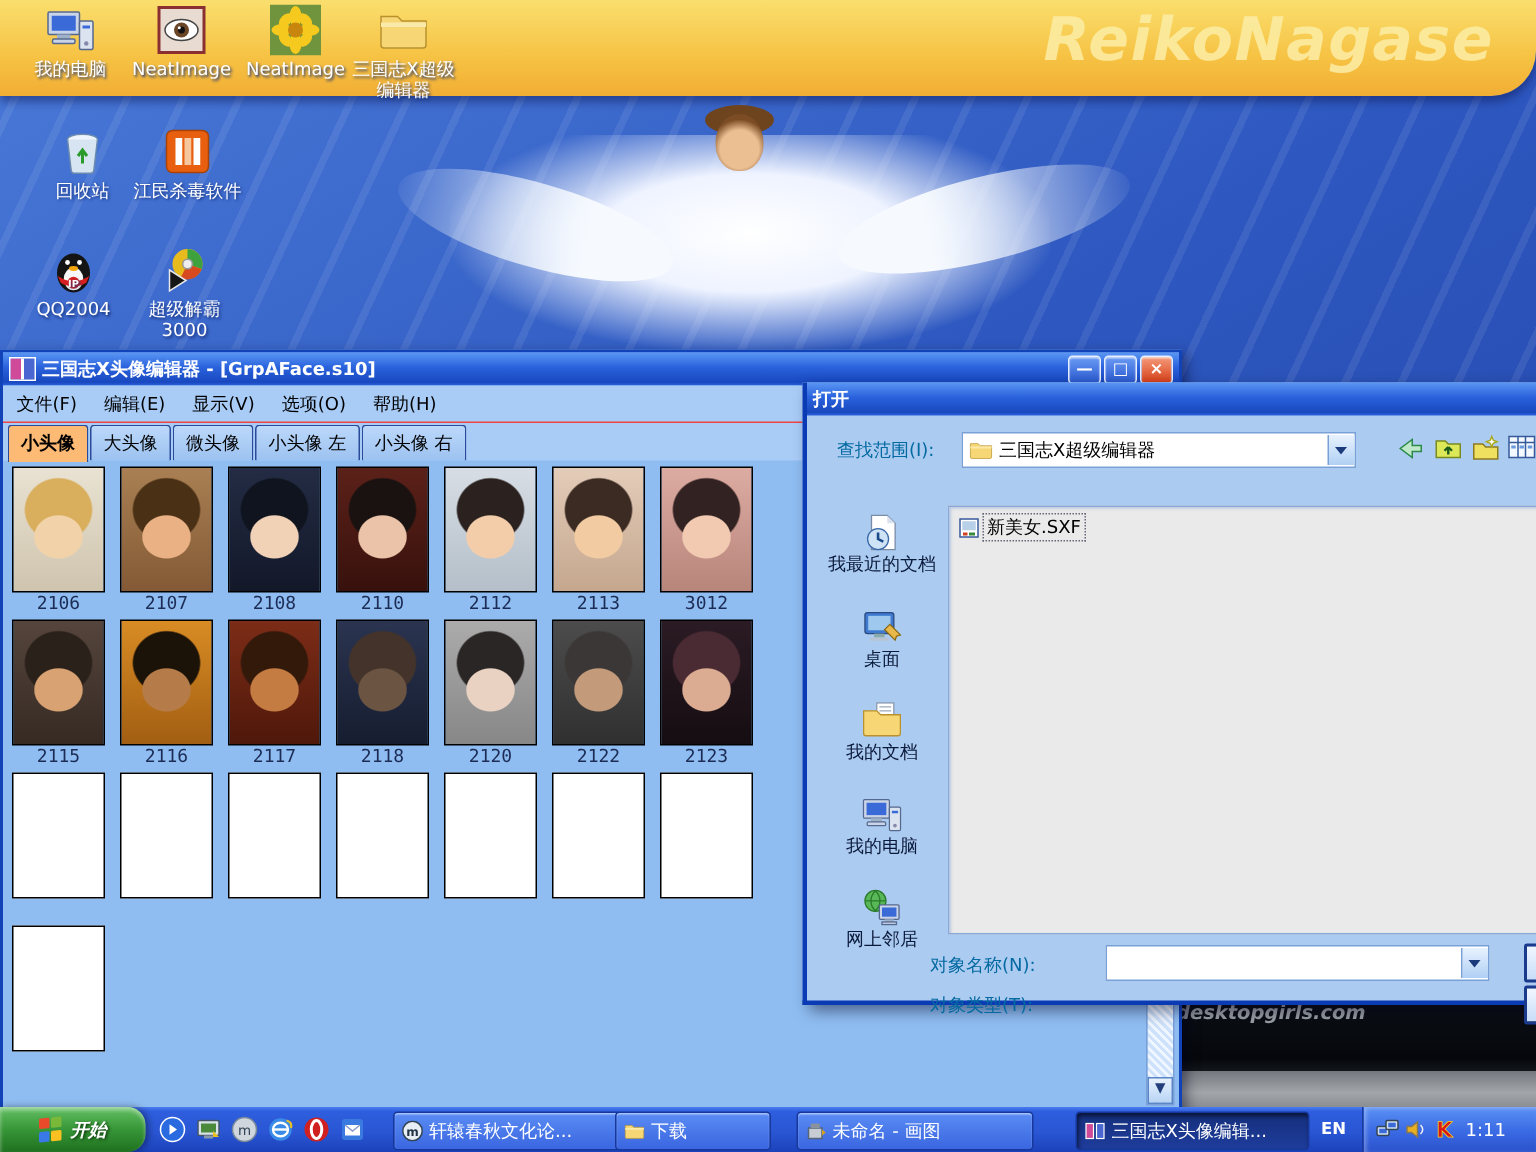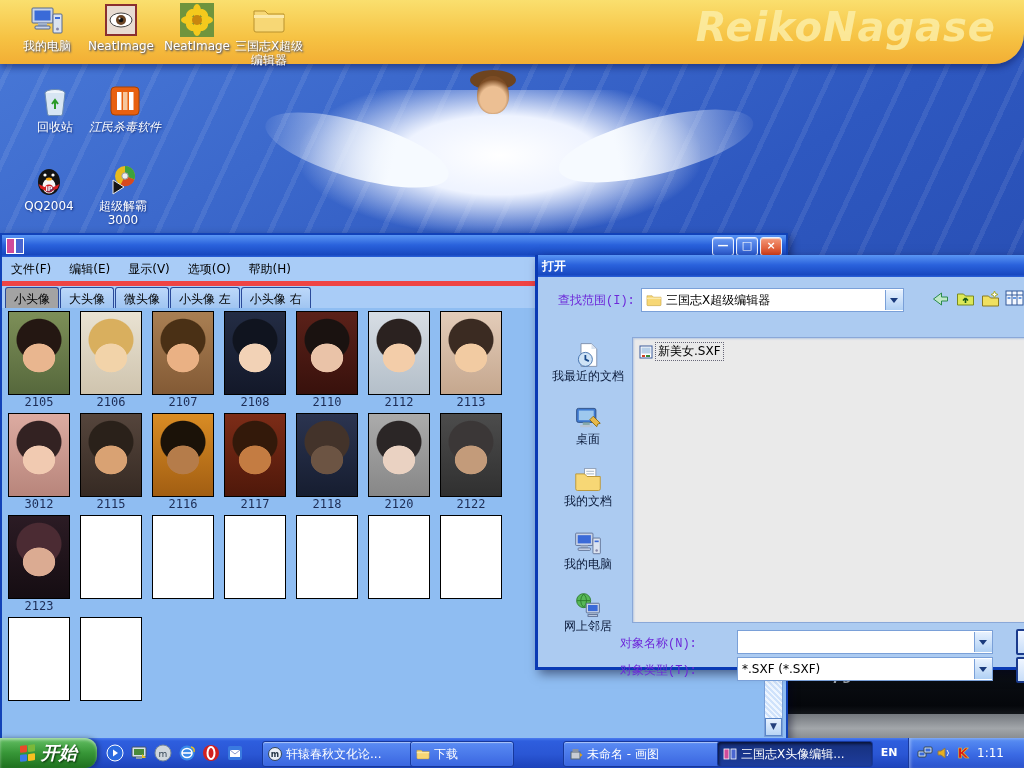--- a/index.html
+++ b/index.html
@@ -43,27 +43,27 @@
   .titlebar .sp{flex:1;}
   .wbtn{width:20px;height:17px;margin-left:2px;border:1px solid #e8f0ff;border-radius:3px;
     color:#fff;font-size:11px;line-height:15px;text-align:center;
     background:linear-gradient(180deg,#6a9af4,#2a5ad0);box-shadow:inset 0 1px 1px rgba(255,255,255,.6);}
   .wbtn.close{background:linear-gradient(180deg,#f49a7a,#d84018);}
   
   #editor-window{position:absolute;left:0;top:233px;width:784px;height:505px;z-index:10;
     border:2px solid #1242b8;background:#8fbdf2;box-shadow:3px 3px 8px rgba(0,0,30,.45);}
   .app-ico{width:16px;height:14px;margin-right:4px;display:inline-block;
     background:linear-gradient(90deg,#d04a9a 0 45%,#fff 45% 55%,#4a66d0 55%);border:1px solid #fff;}
-  #menu-bar{height:24px;background:#a9ccf7;border-bottom:5px solid #ef4444;
+  #menu-bar{height:24px;background:#a9ccf7;border-bottom:1px solid #ef4444;
     display:flex;align-items:center;}
   .mitem{padding:0 9px;color:#000;}
   #tab-bar{height:25px;background:#a9ccf7;display:flex;align-items:flex-end;padding-left:3px;}
   .tab{border:1px solid #2a4a9a;border-bottom:none;border-radius:3px 3px 0 0;margin-right:1px;
     padding:3px 8px;background:linear-gradient(#bcd8fa,#9cc2f0);color:#000;}
-  .tab.active{background:#a3a3a3;position:relative;top:1px;padding-bottom:4px;font-weight:normal;text-align:center;}
+  .tab.active{background:#fdba74;position:relative;top:1px;padding-bottom:4px;font-weight:bold;text-align:center;}
   .e-client{position:absolute;top:73px;left:0;right:0;bottom:0;background:#8fbdf2;}
   #thumb-grid{position:absolute;left:6px;top:3px;display:grid;
     grid-template-columns:repeat(7,62px);column-gap:10px;row-gap:3px;}
   .cell{width:62px;}
   .cell .img{width:60px;height:82px;border:1px solid #000;background:#fff;}
   .cell .num{height:15px;text-align:center;color:#1c2c54;
     font-family:"DejaVu Sans Mono","Liberation Mono",monospace;font-size:12px;}
   #vscroll{position:absolute;right:3px;top:3px;width:17px;bottom:3px;
     border:1px solid #7aa0d8;
     background:repeating-linear-gradient(45deg,#cfe2fb 0 2px,#eff6ff 2px 4px);}
@@ -77,21 +77,21 @@
   #action-buttons{position:absolute;left:601px;top:438px;display:grid;
     grid-template-columns:78px 78px;column-gap:8px;row-gap:10px;}
   .abtn{height:22px;border:1px solid #3a5a9a;border-radius:2px;color:#10245a;
     background:linear-gradient(#e4effd,#aed0f6);text-align:center;line-height:20px;
     box-shadow:1px 1px 0 #fff inset,-1px -1px 0 #7a9ad0 inset;}
   
   #open-dialog{position:absolute;left:535px;top:255px;width:506px;height:412px;z-index:20;
     border:3px solid #0a3ab4;border-top:none;background:#accbf1;
     box-shadow:4px 4px 10px rgba(0,0,30,.5);}
   .d-body{position:relative;height:390px;}
-  .dlabel{position:absolute;color:#6d28d9;font-family:Liberation Mono, monospace;}
+  .dlabel{position:absolute;color:#0369a1;}
   .combo{position:absolute;height:22px;background:#fff;border:1px solid #7aa0d8;
     display:flex;align-items:center;padding-left:4px;color:#000;}
   .combo .ctext{flex:1;white-space:nowrap;overflow:hidden;}
   .carrow{width:17px;height:20px;margin-left:auto;position:relative;border-left:1px solid #7aa0d8;
     background:linear-gradient(#e8f2ff,#b0d0f4);}
   .carrow:after{content:"";position:absolute;left:4px;top:8px;border:4px solid transparent;
     border-top:5px solid #1a3a7c;}
   .combo .fico{width:16px;height:14px;margin-right:4px;flex:none;}
   .combo .fico svg{width:100%;height:100%;}
   #dlg-tools{position:absolute;left:392px;top:12px;display:flex;gap:4px;}
@@ -107,21 +107,21 @@
   #file-item .fi{width:14px;height:14px;margin-right:2px;}
   #file-item .fl{border:1px dotted #667;padding:0 2px;color:#000;}
   .stub-btn{position:absolute;width:60px;height:22px;border:2px solid #1a3a8c;border-radius:2px;
     background:linear-gradient(#f0f6ff,#c8ddf8);}
   
   #taskbar{position:absolute;left:0;bottom:0;width:1024px;height:30px;z-index:40;
     background:linear-gradient(180deg,#4a7cf0 0%,#2e5ede 10%,#2a56d4 55%,#1c42ba 100%);}
   #start-btn{position:absolute;left:0;top:0;width:97px;height:30px;border-radius:0 12px 12px 0;
     background:linear-gradient(180deg,#64c064 0%,#379637 50%,#1f711f 100%);
     display:flex;align-items:center;justify-content:center;gap:5px;color:#fff;
-    font-size:18px;font-style:italic;font-weight:bold;text-shadow:1px 1px 2px #083008;
+    font-size:12px;font-style:italic;font-weight:bold;text-shadow:1px 1px 2px #083008;
     box-shadow:inset 0 2px 3px rgba(255,255,255,.45),2px 0 5px rgba(0,0,10,.4);}
   #start-flag{width:16px;height:16px;display:grid;grid-template-columns:7px 7px;gap:1px;
     transform:skewY(-6deg);}
   #start-flag span{height:7px;border-radius:1px;}
   .qli{position:absolute;top:6px;width:18px;height:18px;}
   .qli svg{width:100%;height:100%;}
   .tbtn{position:absolute;top:3px;height:24px;border:1px solid #16389c;border-radius:3px;
     color:#fff;display:flex;align-items:center;gap:4px;padding:0 5px;overflow:hidden;
     background:linear-gradient(180deg,#5a8cf4,#3a66e0);
     box-shadow:inset 0 1px 1px rgba(255,255,255,.5);white-space:nowrap;}
@@ -202,21 +202,21 @@
         <div class="dlab">三国志X超级编辑器</div>
       </div>
       <div class="dicon" style="left: 16px; top: 84px;">
         <div class="ig"><svg viewBox="0 0 34 34">
             <ellipse cx="17" cy="9" rx="10" ry="3.5" fill="#eef4fb" stroke="#6a8ab0"></ellipse>
             <path d="M7 9 l2.5 21 a2 2 0 0 0 2 1.5 h11 a2 2 0 0 0 2 -1.5 L27 9" fill="#d7e5f3" stroke="#6a8ab0"></path>
             <path d="M14 20 l3 -4 3 4 M17 16 v9" stroke="#2a9a2a" stroke-width="2" fill="none"></path>
           </svg></div>
         <div class="dlab">回收站</div>
       </div>
-      <div class="dicon" style="left: 86px; top: 84px; font-style: italic;">
+      <div class="dicon" style="left: 86px; top: 84px;">
         <div class="ig"><svg viewBox="0 0 34 34">
             <rect x="3" y="3" width="28" height="28" rx="4" fill="#e8600f" stroke="#a84205"></rect>
             <rect x="9" y="8" width="4.5" height="18" fill="#fff"></rect>
             <rect x="15" y="8" width="4.5" height="18" fill="#f6c79d"></rect>
             <rect x="21" y="8" width="4.5" height="18" fill="#fff"></rect>
           </svg></div>
         <div class="dlab">江民杀毒软件</div>
       </div>
       <div class="dicon" style="left: 10px; top: 163px;">
         <div class="ig"><svg viewBox="0 0 34 34">
@@ -240,20 +240,21 @@
             <path d="M7 17 l11 7 -11 7 z" fill="#161616" stroke="#e8e8e8"></path>
           </svg></div>
         <div class="dlab">超级解霸3000</div>
       </div>
     </div>
 </div>
 
 <div id="editor-window">
   <div class="titlebar">
     <span class="app-ico"></span>
+    <span>三国志X头像编辑器 - [GrpAFace.s10]</span>
     <span class="sp"></span>
     <span class="wbtn">—</span>
     <span class="wbtn">□</span>
     <span class="wbtn close">×</span>
   </div>
   <div id="menu-bar">
       <span class="mitem">文件(F)</span>
       <span class="mitem">编辑(E)</span>
       <span class="mitem">显示(V)</span>
       <span class="mitem">选项(O)</span>
@@ -261,24 +262,20 @@
     </div>
   <div id="tab-bar">
       <span class="tab active">小头像</span>
       <span class="tab">大头像</span>
       <span class="tab">微头像</span>
       <span class="tab">小头像 左</span>
       <span class="tab">小头像 右</span>
     </div>
   <div class="e-client">
     <div id="thumb-grid">
-        <div class="cell">
-          <div class="img" style="background: radial-gradient(46% 30% at 50% 56%, rgb(233, 182, 143) 57%, rgba(0, 0, 0, 0) 60%), radial-gradient(64% 44% at 50% 34%, rgb(36, 23, 18) 57%, rgba(0, 0, 0, 0) 60%), linear-gradient(rgb(125, 143, 88) 0%, rgb(86, 104, 60) 100%);"></div>
-          <div class="num">2105</div>
-        </div>
         <div class="cell">
           <div class="img" style="background: radial-gradient(46% 30% at 50% 56%, rgb(242, 211, 169) 57%, rgba(0, 0, 0, 0) 60%), radial-gradient(64% 44% at 50% 34%, rgb(217, 175, 94) 57%, rgba(0, 0, 0, 0) 60%), linear-gradient(rgb(233, 226, 210) 0%, rgb(207, 196, 174) 100%);"></div>
           <div class="num">2106</div>
         </div>
         <div class="cell">
           <div class="img" style="background: radial-gradient(46% 30% at 50% 56%, rgb(234, 177, 132) 57%, rgba(0, 0, 0, 0) 60%), radial-gradient(64% 44% at 50% 34%, rgb(74, 48, 21) 57%, rgba(0, 0, 0, 0) 60%), linear-gradient(rgb(169, 127, 83) 0%, rgb(131, 90, 53) 100%);"></div>
           <div class="num">2107</div>
         </div>
         <div class="cell">
           <div class="img" style="background: radial-gradient(46% 30% at 50% 56%, rgb(242, 210, 182) 57%, rgba(0, 0, 0, 0) 60%), radial-gradient(64% 44% at 50% 34%, rgb(16, 20, 31) 57%, rgba(0, 0, 0, 0) 60%), linear-gradient(rgb(35, 44, 68) 0%, rgb(19, 24, 41) 100%);"></div>
@@ -474,24 +471,20 @@
             </svg></span>
         <span class="fl">新美女.SXF</span>
       </div>
     </div>
     <div class="dlabel" style="left:82px;top:358px;">对象名称(N):</div>
     <div class="combo" style="left:199px;top:353px;width:250px;">
       <span class="ctext"></span>
       <span class="carrow"></span>
     </div>
     <div class="dlabel" style="left:82px;top:385px;">对象类型(T):</div>
-    <div class="combo" style="left:199px;top:380px;width:250px;">
-      <span class="ctext">*.SXF (*.SXF)</span>
-      <span class="carrow"></span>
-    </div>
     <div class="stub-btn" style="left:478px;top:352px;"></div>
     <div class="stub-btn" style="left:478px;top:380px;"></div>
   </div>
 </div>
 
 <div id="taskbar">
   <div id="start-btn">
     <span id="start-flag">
       <span style="background:#e84a2a"></span>
         <span style="background:#7ab83a"></span>
@@ -539,21 +532,21 @@
           </svg></span>
         <span>轩辕春秋文化论...</span>
       </div>
       <div class="tbtn" style="left: 410px; width: 92px;">
         <span class="ti"><svg viewBox="0 0 34 28">
             <path d="M2 5 h11 l3 3 h16 v16 a2 2 0 0 1 -2 2 H4 a2 2 0 0 1 -2 -2 z" fill="#f7d775" stroke="#b9922e"></path>
             <path d="M2 9 h30 v3 H2 z" fill="#fbe9a9"></path>
           </svg></span>
         <span>下载</span>
       </div>
-      <div class="tbtn" style="left: 563px; width: 146px;">
+      <div class="tbtn" style="left: 531px; width: 146px;">
         <span class="ti"><svg viewBox="0 0 14 14">
             <rect x="2" y="5" width="9" height="7" fill="#c8ccd4" stroke="#567"></rect>
             <rect x="3.5" y="2" width="6" height="3" fill="#8a92a0"></rect>
             <path d="M11 6 l2.5 2 -2.5 2 z" fill="#d8a020"></path>
           </svg></span>
         <span>未命名 - 画图</span>
       </div>
       <div class="tbtn active" style="left: 717px; width: 144px;">
         <span class="ti"><svg viewBox="0 0 14 14">
             <rect x="1" y="2" width="5" height="10" fill="#d04a9a" stroke="#fff" stroke-width="0.8"></rect>

